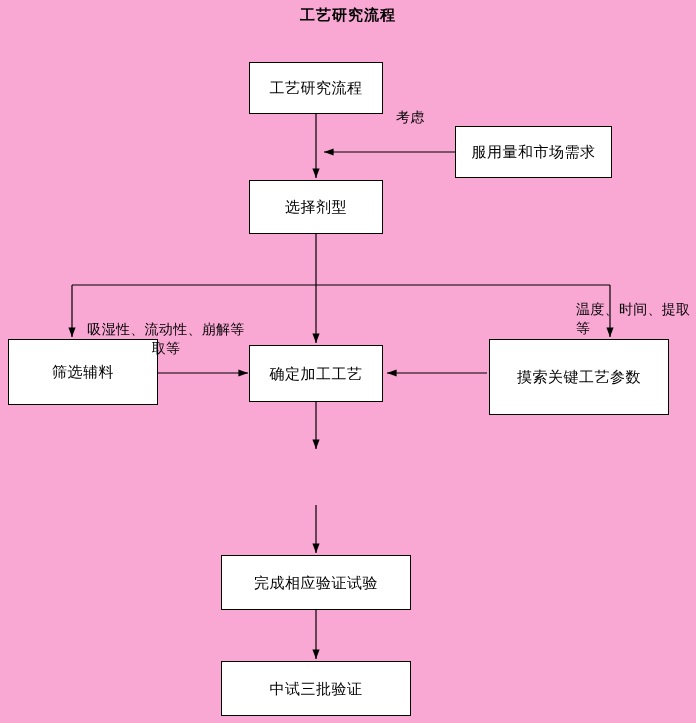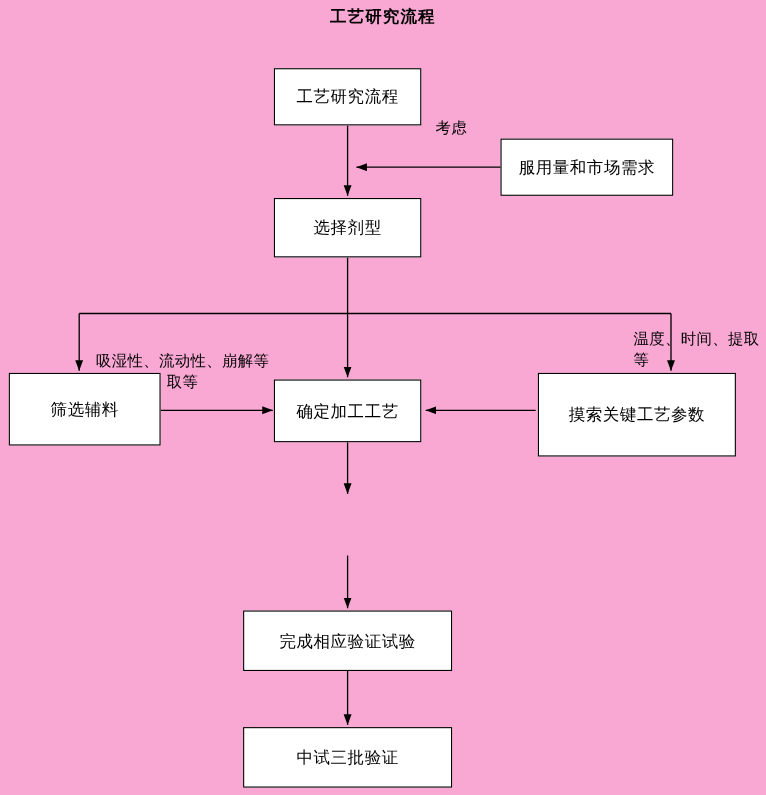--- a/index.html
+++ b/index.html
@@ -103,21 +103,21 @@
   </div>
 
   <div class="node" style="left:455px; top:126px; width:157px; height:52px;">
     <span>服用量和市场需求</span>
   </div>
 
   <div class="node" style="left:249px; top:180px; width:134px; height:54px;">
     <span>选择剂型</span>
   </div>
 
-  <div class="node" style="left:8px; top:339px; width:138px; height:66px;justify-content:center;">
+  <div class="node" style="left:8px; top:339px; width:150px; height:66px;justify-content:center;">
     <span>筛选辅料</span>
   </div>
 
   <div class="node" style="left:249px; top:345px; width:134px; height:57px;">
     <span>确定加工工艺</span>
   </div>
 
   <div class="node" style="left:489px; top:339px; width:180px; height:76px;">
     <span>摸索关键工艺参数</span>
   </div>

